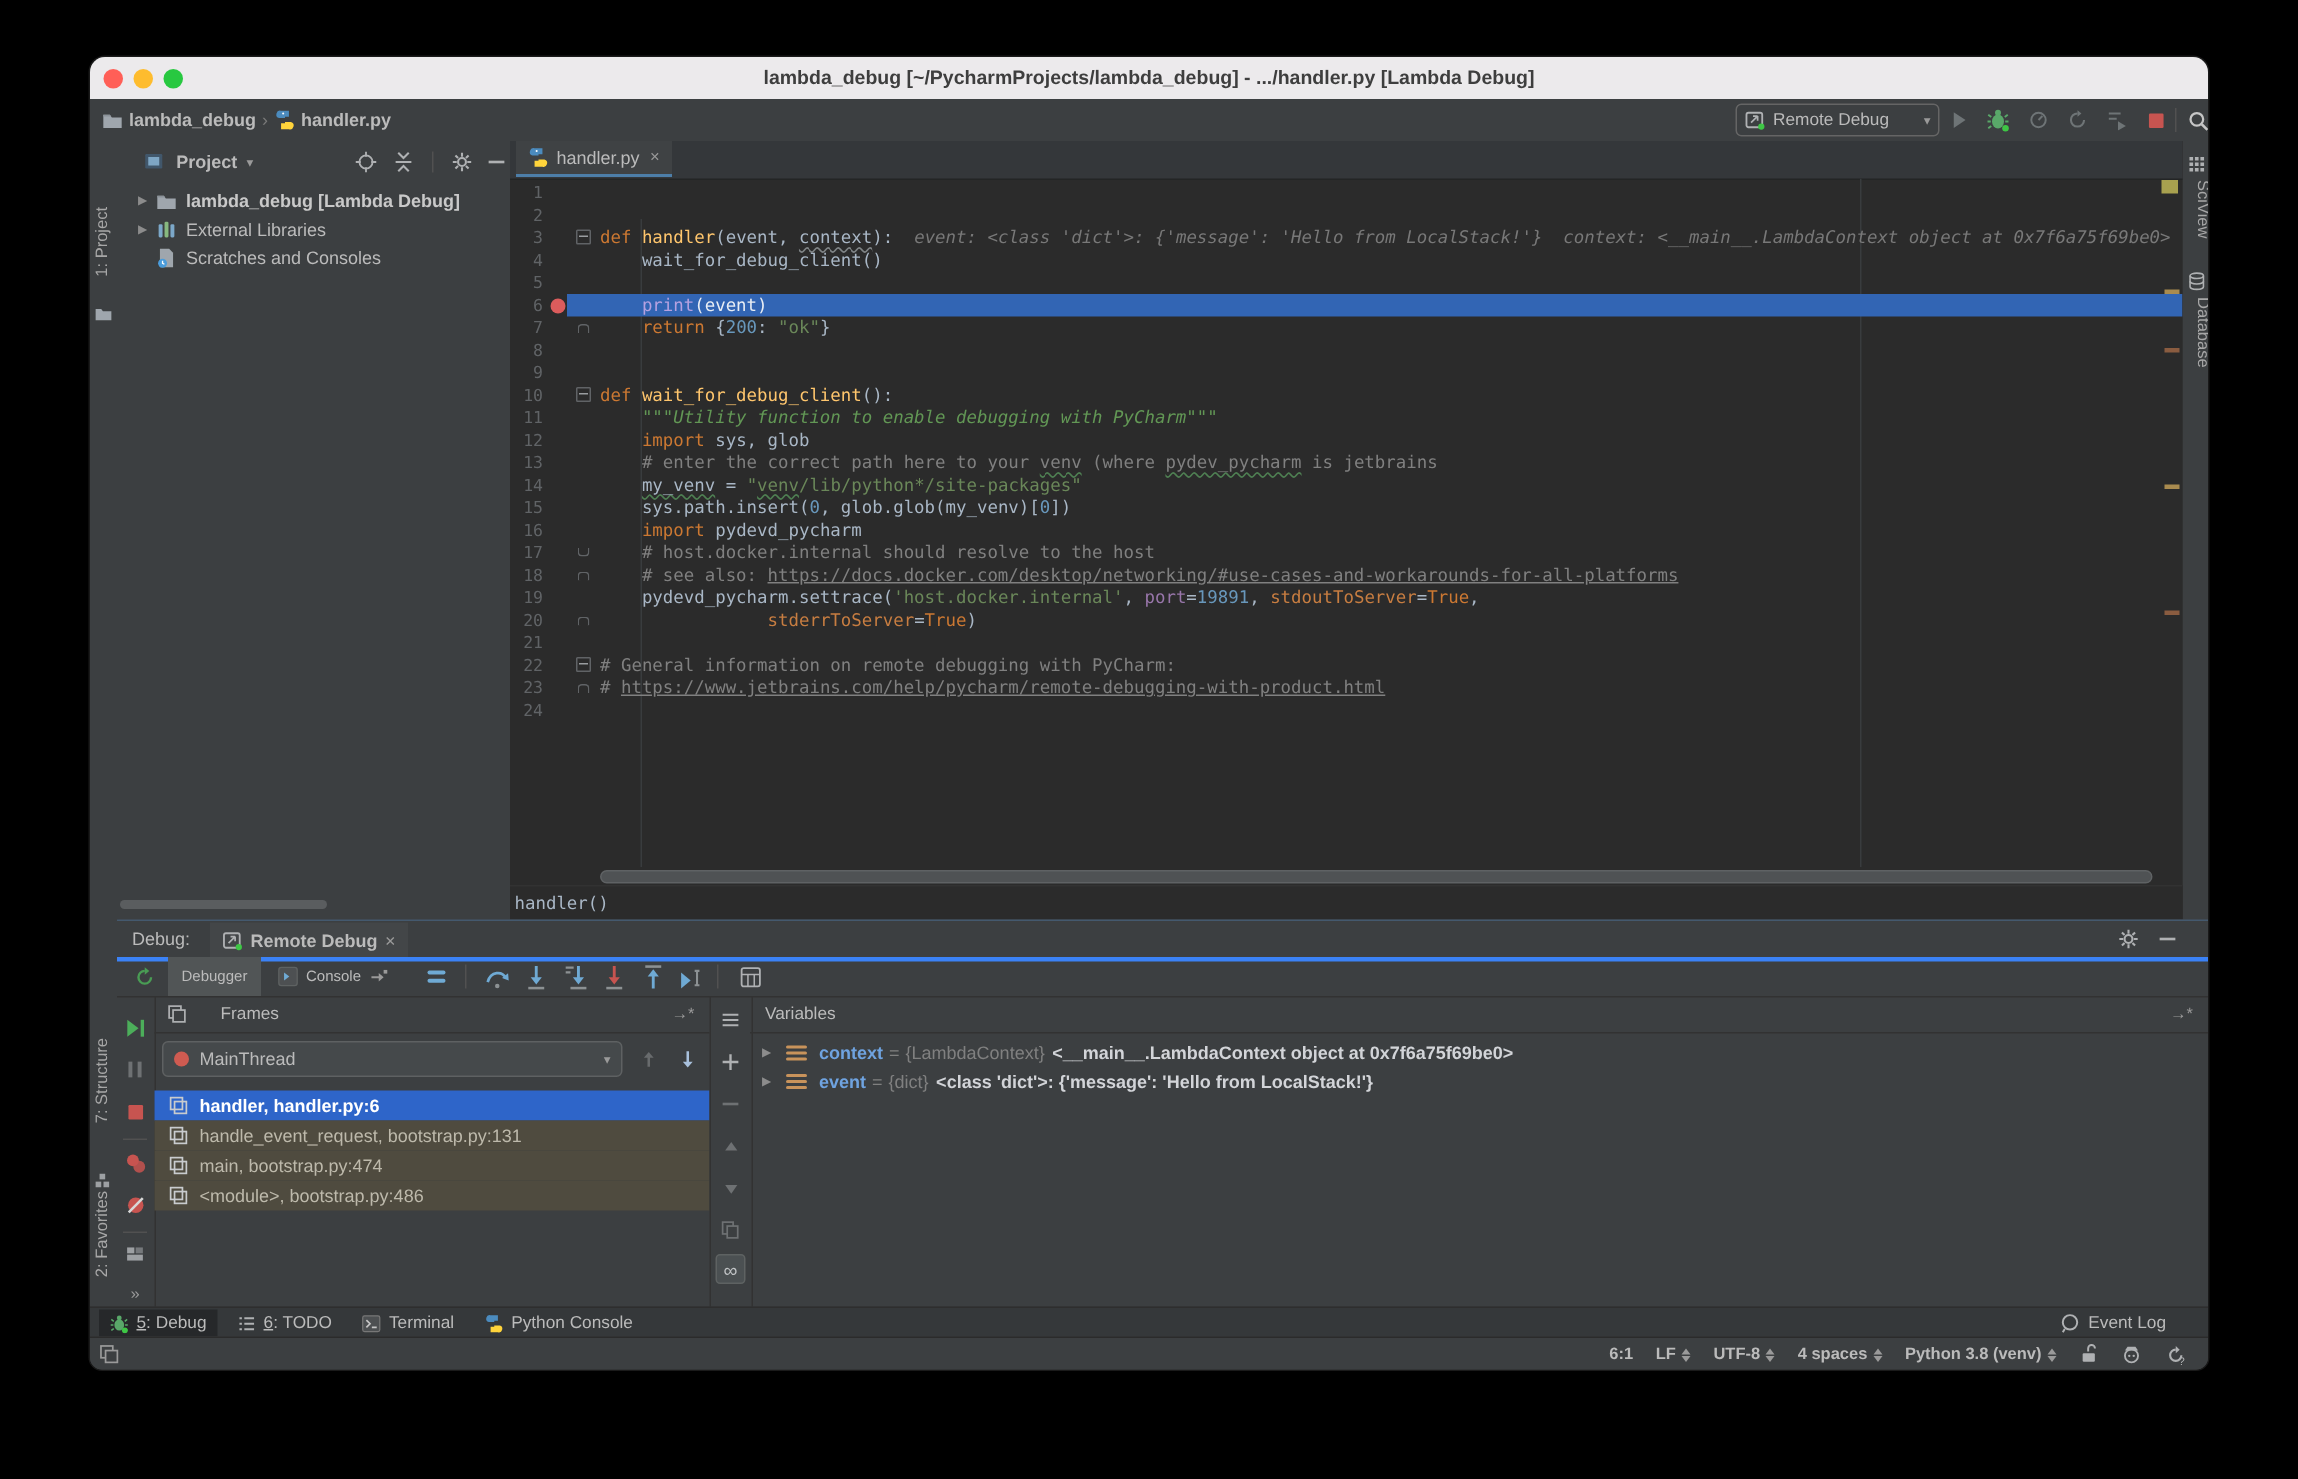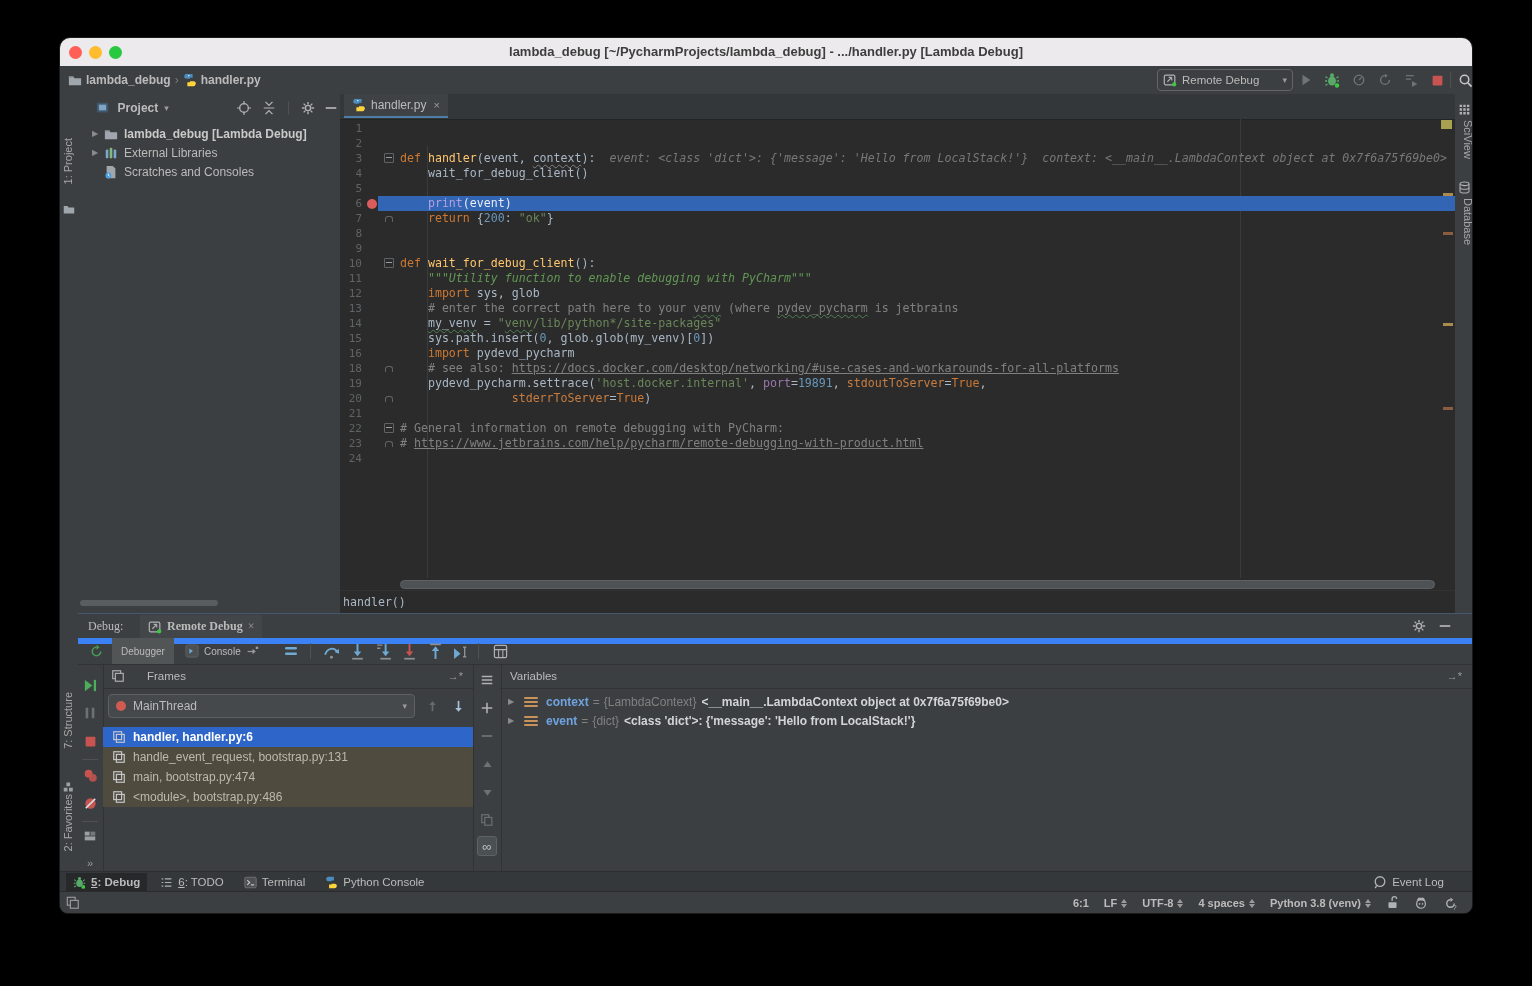--- a/index.html
+++ b/index.html
@@ -61,21 +61,21 @@
   .cL{text-decoration:underline;}
   .cB{color:#B5A1E0;} .cW{color:#E8EDF4;}
   .wG{text-decoration:underline wavy #4E8052;text-decoration-thickness:1px;text-underline-offset:2px;}
   .wGr{text-decoration:underline wavy #7F8486;text-decoration-thickness:1px;text-underline-offset:2px;}
   .estripe{position:absolute;right:0;top:25px;width:15px;height:459px;}
   .emark{position:absolute;}
   .escroll{position:absolute;left:60px;top:486px;width:1035px;height:9px;border-radius:5px;background:#4F5254;border:1px solid #5F6264;box-sizing:border-box;}
   .ebread{position:absolute;left:0;top:496px;width:100%;height:23px;background:#2B2B2B;border-top:1px solid #323232;color:#A9B7C6;font-size:11.6px;font-family:"DejaVu Sans Mono",monospace;line-height:22px;padding-left:3px;box-sizing:border-box;}
   
   .debug{position:absolute;left:18px;top:575px;width:1394px;height:258px;background:#3C3F41;border-top:1px solid #44596E;}
-  .dbg-head{position:absolute;left:0;top:0;width:100%;height:24px;border-bottom:6px solid #3b82f6;font-family:Liberation Serif, serif;}
+  .dbg-head{position:absolute;left:0;top:0;width:100%;height:24px;border-bottom:3px solid #3b82f6;}
   .dbg-label{position:absolute;left:10px;top:0;line-height:24px;font-size:12px;color:#BBBBBB;}
   .dbg-tab{position:absolute;left:62px;top:1px;height:23px;background:#434648;display:flex;align-items:center;gap:5px;padding:0 8px;font-size:12px;color:#BBBBBB;font-weight:bold;}
   .dbg-tab .x{color:#9a9a9a;font-weight:normal;}
   .dbg-hic{position:absolute;top:4px;width:18px;height:16px;display:flex;align-items:center;justify-content:center;}
   .dbg-tools{position:absolute;left:0;top:24px;width:100%;height:26px;border-bottom:1px solid #323232;}
   .dt-ic{position:absolute;top:4px;width:20px;height:18px;display:flex;align-items:center;justify-content:center;}
   .dt-sep{position:absolute;top:5px;width:1px;height:16px;background:#515151;}
   .dt-tab{position:absolute;top:0;height:26px;display:flex;align-items:center;gap:5px;padding:0 9px;font-size:10px;color:#BBBBBB;}
   .dt-tab.sel{background:#515556;}
   .dbg-body{position:absolute;left:0;top:50px;width:100%;height:208px;}
@@ -103,21 +103,21 @@
   .vrow .vic{width:14px;height:12px;margin-left:6px;display:flex;flex-direction:column;justify-content:space-between;padding:1px 0;box-sizing:border-box;}
   .vic i{display:block;height:2px;background:#C8935B;border-radius:1px;}
   .vrow .vn{margin-left:8px;color:#6FA3E0;font-weight:bold;}
   .vrow .veq{color:#808080;margin:0 4px;}
   .vrow .vt{color:#808080;}
   .vrow .vv{color:#D2D4D8;font-weight:bold;margin-left:5px;}
   .pin{color:#9a9a9a;font-size:11px;}
   
   .bottombar{position:absolute;left:0;top:833px;width:100%;height:20px;background:#35383A;border-top:1px solid #2e2e2e;display:flex;align-items:center;}
   .bb-item{display:flex;align-items:center;gap:5px;height:18px;padding:0 7px;font-size:11.5px;color:#BBBBBB;margin-left:6px;}
-  .bb-item.sel{background:#26282A;font-weight:bold;}
+  .bb-item.sel{background:#26282A;font-weight:normal;}
   .bb-item u{text-decoration:underline;}
   .bb-right{margin-left:auto;margin-right:28px;display:flex;align-items:center;gap:5px;font-size:11.5px;color:#BBBBBB;}
   .statusbar{position:absolute;left:0;top:853px;width:100%;height:22px;background:#3C3F41;border-top:1px solid #2b2b2b;display:flex;align-items:center;font-size:11px;color:#BBBBBB;}
   .sb-left{margin-left:6px;display:flex;align-items:center;}
   .sb-right{margin-left:auto;display:flex;align-items:center;gap:15px;margin-right:14px;}
   .sb-item{display:flex;align-items:center;gap:4px;font-weight:bold;}
   .updown{display:inline-flex;flex-direction:column;gap:1px;}
   .updown i{display:block;width:0;height:0;border-left:3px solid transparent;border-right:3px solid transparent;}
   .updown .u{border-bottom:4px solid #9a9a9a;}
   .updown .d{border-top:4px solid #9a9a9a;}
@@ -352,20 +352,21 @@
             <div class="line"><span class="ln">7</span><span class="fold endm"></span><span class="codetext"><span class="seg cT">    </span><span class="seg cK">return</span><span class="seg cT"> {</span><span class="seg cN">200</span><span class="seg cT">: </span><span class="seg cS">"ok"</span><span class="seg cT">}</span></span></div>
             <div class="line"><span class="ln">8</span><span class="codetext"></span></div>
             <div class="line"><span class="ln">9</span><span class="codetext"></span></div>
             <div class="line"><span class="ln">10</span><span class="fold open"></span><span class="codetext"><span class="seg cK">def </span><span class="seg cF">wait_for_debug_client</span><span class="seg cT">():</span></span></div>
             <div class="line"><span class="ln">11</span><span class="codetext"><span class="seg cD">    """Utility function to enable debugging with PyCharm"""</span></span></div>
             <div class="line"><span class="ln">12</span><span class="codetext"><span class="seg cT">    </span><span class="seg cK">import </span><span class="seg cT">sys, glob</span></span></div>
             <div class="line"><span class="ln">13</span><span class="codetext"><span class="seg cC">    # enter the correct path here to your </span><span class="seg cC wG">venv</span><span class="seg cC"> (where </span><span class="seg cC wG">pydev_pycharm</span><span class="seg cC"> is jetbrains</span></span></div>
             <div class="line"><span class="ln">14</span><span class="codetext"><span class="seg cT">    </span><span class="seg cT wG">my_venv</span><span class="seg cT"> = </span><span class="seg cS">"</span><span class="seg cS wG">venv</span><span class="seg cS">/lib/python*/site-packages"</span></span></div>
             <div class="line"><span class="ln">15</span><span class="codetext"><span class="seg cT">    sys.path.insert(</span><span class="seg cN">0</span><span class="seg cT">, glob.glob(my_venv)[</span><span class="seg cN">0</span><span class="seg cT">])</span></span></div>
             <div class="line"><span class="ln">16</span><span class="codetext"><span class="seg cT">    </span><span class="seg cK">import </span><span class="seg cT">pydevd_pycharm</span></span></div>
+            <div class="line"><span class="ln">17</span><span class="fold mid"></span><span class="codetext"><span class="seg cC">    # host.docker.internal should resolve to the host</span></span></div>
             <div class="line"><span class="ln">18</span><span class="fold endm"></span><span class="codetext"><span class="seg cC">    # see also: </span><span class="seg cC cL">https://docs.docker.com/desktop/networking/#use-cases-and-workarounds-for-all-platforms</span></span></div>
             <div class="line"><span class="ln">19</span><span class="codetext"><span class="seg cT">    pydevd_pycharm.settrace(</span><span class="seg cS">'host.docker.internal'</span><span class="seg cT">, </span><span class="seg cP">port</span><span class="seg cT">=</span><span class="seg cN">19891</span><span class="seg cT">, </span><span class="seg cA">stdoutToServer</span><span class="seg cT">=</span><span class="seg cK">True</span><span class="seg cT">,</span></span></div>
             <div class="line"><span class="ln">20</span><span class="fold endm"></span><span class="codetext"><span class="seg cT">                </span><span class="seg cA">stderrToServer</span><span class="seg cT">=</span><span class="seg cK">True</span><span class="seg cT">)</span></span></div>
             <div class="line"><span class="ln">21</span><span class="codetext"></span></div>
             <div class="line"><span class="ln">22</span><span class="fold open"></span><span class="codetext"><span class="seg cC"># General information on remote debugging with PyCharm:</span></span></div>
             <div class="line"><span class="ln">23</span><span class="fold endm"></span><span class="codetext"><span class="seg cC"># </span><span class="seg cC cL">https://www.jetbrains.com/help/pycharm/remote-debugging-with-product.html</span></span></div>
             <div class="line"><span class="ln">24</span><span class="codetext"></span></div>
           </div>
       </div>
       <div class="estripe">

